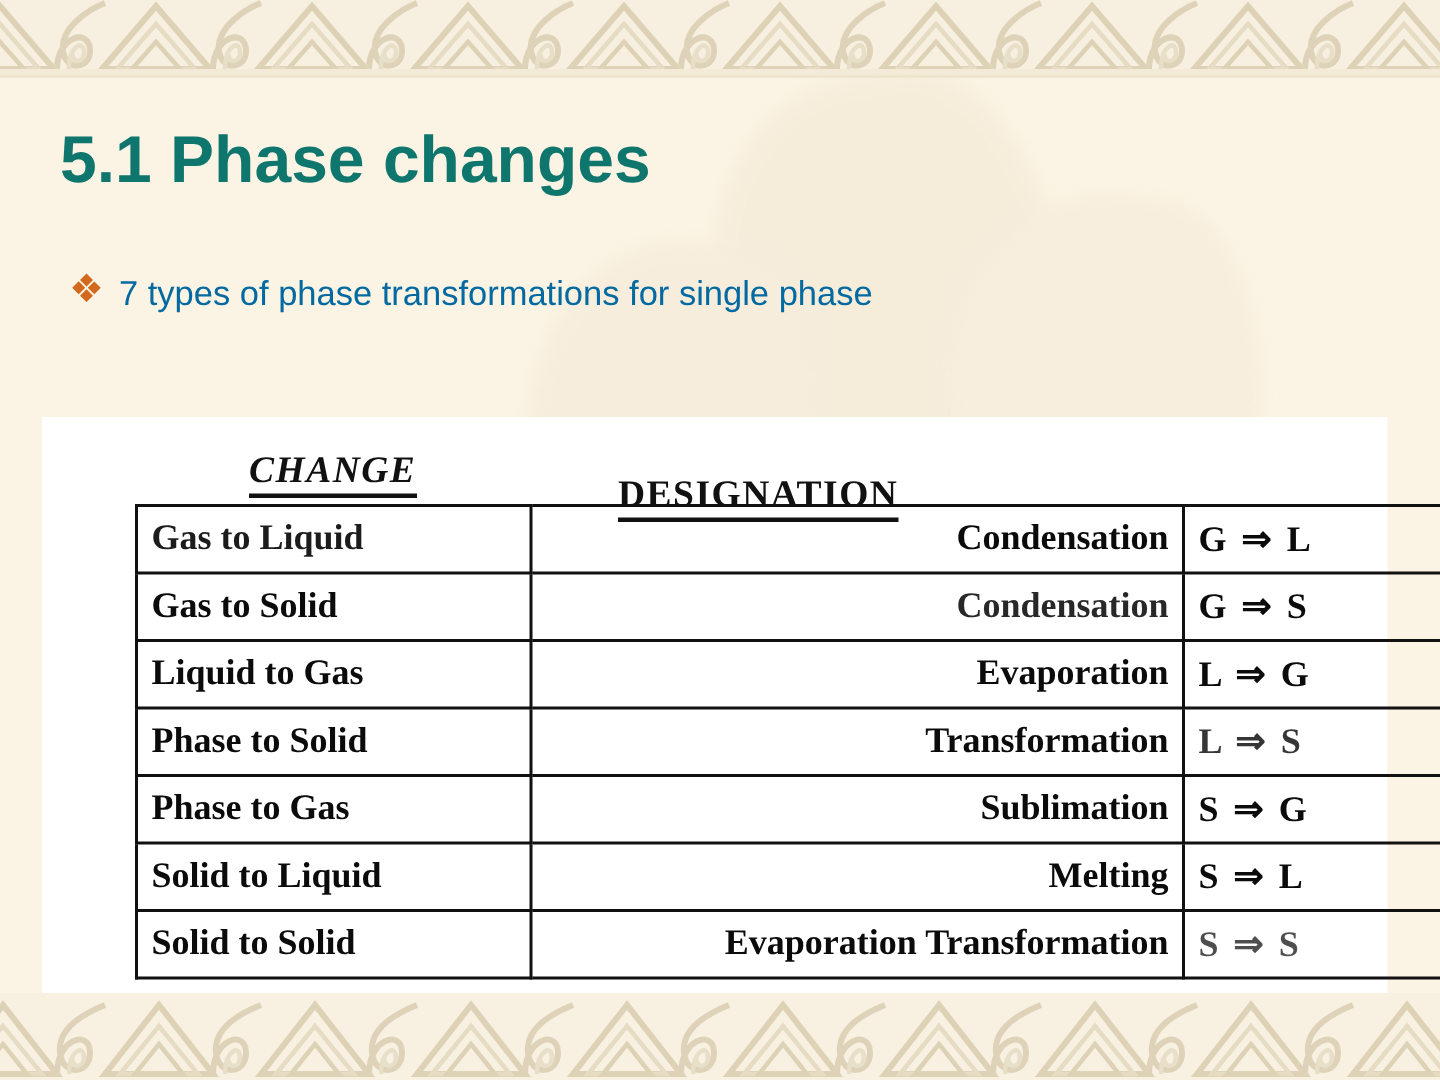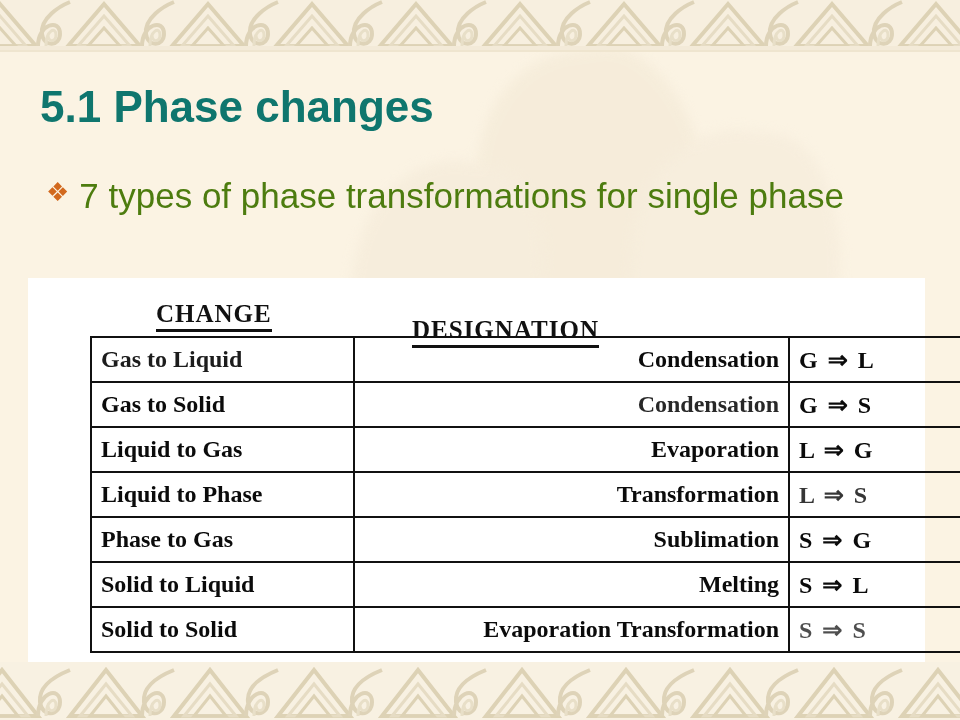--- a/index.html
+++ b/index.html
@@ -86,22 +86,22 @@
     align-items: flex-start;
   }
   .bullet-marker {
     color: #d2691e;
     font-size: 26px;
     line-height: 40px;
     margin-right: 10px;
     flex: 0 0 auto;
   }
   .bullet-text {
-    color: #4d7c0f;
-    font-size: 35px;
+    color: #0369a1;
+    font-size: 23px;
     line-height: 47px;
     font-weight: normal;
   }
 
   
   .scan-panel {
     position: absolute;
     left: 28px;
     top: 278px;
     width: 897px;
@@ -124,21 +124,21 @@
     font-size: 25px;
     color: #111;
   }
   .scan-headers .hdr {
     position: absolute;
     top: 0;
     border-bottom: 3px solid #111;
     padding-bottom: 1px;
     letter-spacing: 1px;
   }
-  .hdr-change { left: 66px; }
+  .hdr-change { left: 76px; font-style: italic; }
   .hdr-designation { left: 322px; margin-top: 16px; }
 
   table.phase-table {
     border-collapse: collapse;
     width: 816px;
     table-layout: fixed;
     font-family: "Liberation Serif", serif;
     color: #0b0b0b;
   }
   table.phase-table td {
@@ -252,21 +252,21 @@
             <td class="col-change">Gas to Solid</td>
             <td class="col-design">Condensation</td>
             <td class="col-symbol">G ⇒ S</td>
           </tr>
           <tr>
             <td class="col-change">Liquid to Gas</td>
             <td class="col-design">Evaporation</td>
             <td class="col-symbol">L ⇒ G</td>
           </tr>
           <tr>
-            <td class="col-change">Liquid to Phase</td>
+            <td class="col-change">Phase to Solid</td>
             <td class="col-design">Transformation</td>
             <td class="col-symbol">L ⇒ S</td>
           </tr>
           <tr>
             <td class="col-change">Phase to Gas</td>
             <td class="col-design">Sublimation</td>
             <td class="col-symbol">S ⇒ G</td>
           </tr>
           <tr>
             <td class="col-change">Solid to Liquid</td>

